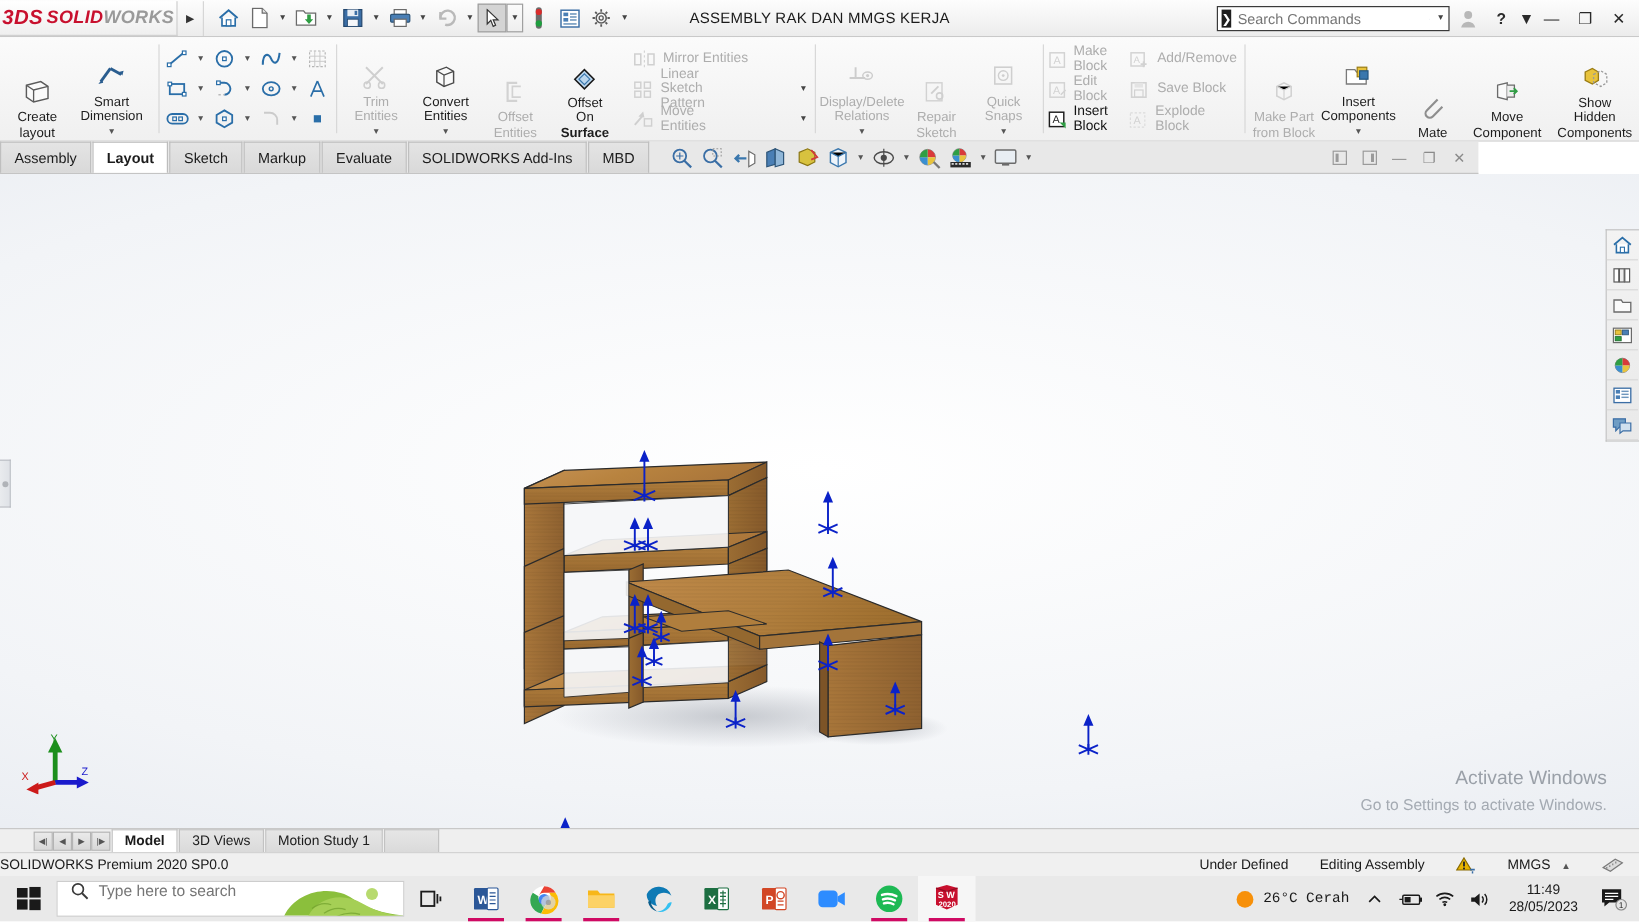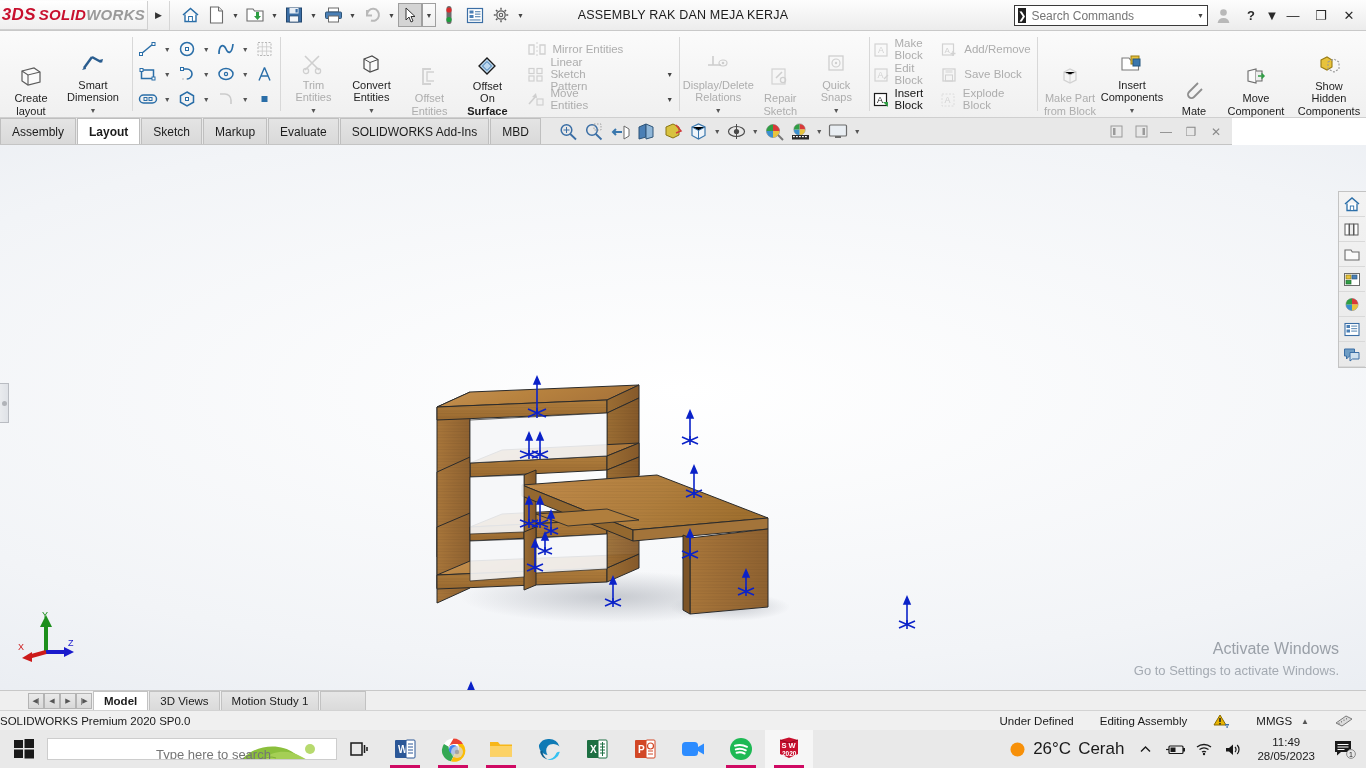--- a/index.html
+++ b/index.html
@@ -145,32 +145,32 @@
   .sb-right{ position:absolute;right:0;top:0;height:20px;display:flex;align-items:center;gap:0;}
   .sb-cell{ padding:0 13px;height:20px;display:flex;align-items:center;}
 
   
   .taskbar{
     position:absolute;left:0;top:730px;width:1366px;height:38px;
     background:#e9e9e9;display:flex;align-items:center;
   }
   .startbtn{ width:47px;height:38px;display:flex;align-items:center;justify-content:center;}
   .tsearch{
-    width:290px;height:22px;background:#fff;border:1px solid #cdcdcd;display:flex;align-items:flex-end;
-    gap:8px;padding-left:11px;position:relative;overflow:hidden;flex-direction:column;
+    width:290px;height:30px;background:#fff;border:1px solid #cdcdcd;display:flex;align-items:flex-start;
+    gap:8px;padding-left:11px;position:relative;overflow:hidden;
   }
   .tsearch input{ border:none;outline:none;background:transparent;font-family:"Liberation Sans",sans-serif;
     font-size:13px;color:#3a3a3a;width:180px;z-index:2;}
   .taskview{ width:44px;height:38px;display:flex;align-items:center;justify-content:center;}
   .tapps{ display:flex;align-items:center;height:38px;}
   .tapp{ width:48px;height:38px;display:flex;align-items:center;justify-content:center;position:relative;}
   .tapp.active{ background:#f6f6f6;}
   .tapp .uline{ position:absolute;bottom:0;left:9px;width:30px;height:3px;background:#cf0a63;}
   .tray{ position:absolute;right:0;top:0;height:38px;display:flex;align-items:center;gap:0;}
-  .tray-item{ height:38px;display:flex;align-items:center;justify-content:center;padding:0 6px;font-size:17px;color:#1a1a1a;}
+  .tray-item{ height:38px;display:flex;align-items:center;justify-content:center;padding:0 6px;font-size:12px;color:#1a1a1a;font-family:Liberation Mono, monospace;}
   .clock{ display:flex;flex-direction:column;align-items:center;justify-content:center;height:38px;
     font-size:11.5px;line-height:14px;padding:0 9px;color:#1a1a1a;}
   .notif{ width:42px;height:38px;display:flex;align-items:center;justify-content:center;position:relative;}
 </style>
 </head>
 <body>
 
 <div class="app">
 
   <div class="titlebar">
@@ -261,21 +261,21 @@
               <path d="M14.2 9 h2"></path>
               <path d="M4 4 l1.4 1.4"></path>
               <path d="M12.6 12.6 l1.4 1.4"></path>
               <path d="M14 4 l-1.4 1.4"></path>
               <path d="M5.4 12.6 L4 14"></path>
             </g>
           </svg>
       </div>
       <div class="tbi narrow caret">▼</div>
     </div>
-    <div class="title-text">ASSEMBLY RAK DAN MEJA KERJA</div>
+    <div class="title-text">ASSEMBLY RAK DAN MMGS KERJA</div>
     <div class="tb-right">
       <div class="searchbox">
         <div class="sqr">❯</div>
         <input placeholder="Search Commands" style="">
         <svg width="16" height="16" viewBox="0 0 16 16">
             <circle cx="6.5" cy="6.5" r="4.6" fill="none" stroke="#3a6ea5" stroke-width="1.5"></circle>
             <path d="M10 10 L14.5 14.5" stroke="#3a6ea5" stroke-width="1.8"></path>
           </svg>
         <span class="caret">▼</span>
       </div>

